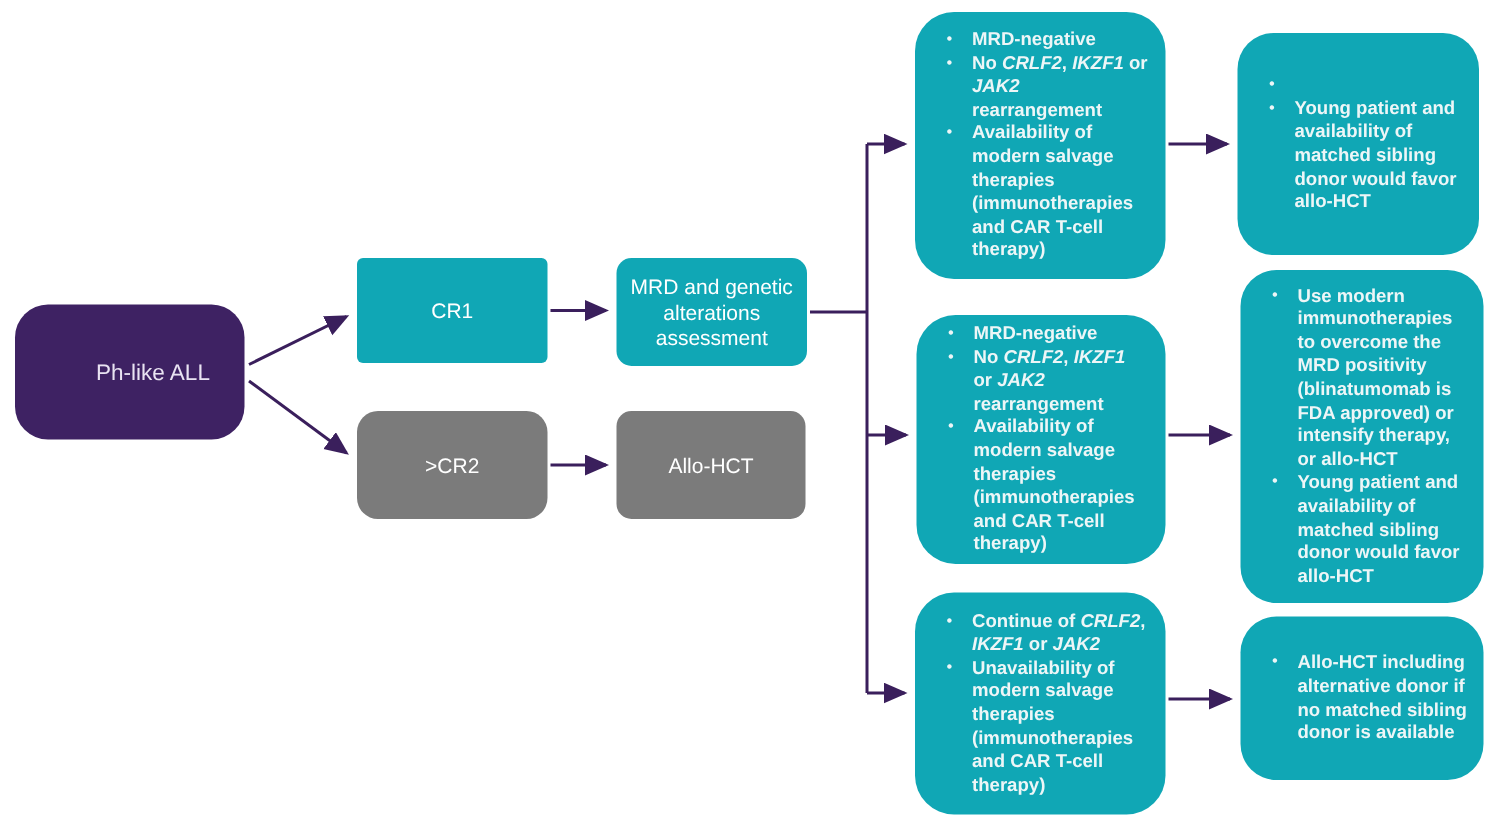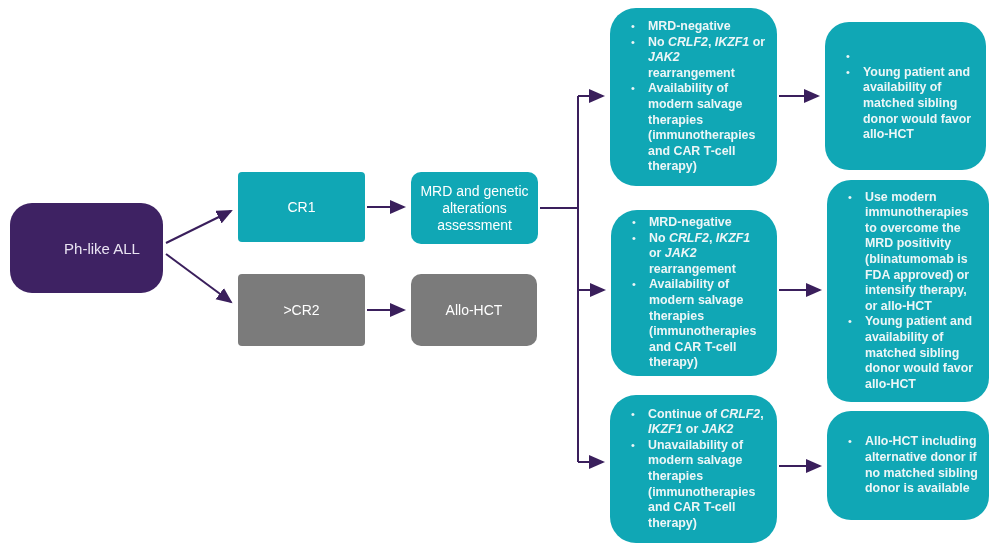--- a/index.html
+++ b/index.html
@@ -64,21 +64,21 @@
   </svg>
 
   <div class="node purple" style="left:10px;top:203px;width:153px;height:90px;border-radius:22px;">
     <span class="label root-label">Ph-like ALL</span>
   </div>
 
   <div class="node teal" style="left:238px;top:172px;width:127px;height:70px;border-radius:4px;">
     <span class="label">CR1</span>
   </div>
 
-  <div class="node gray" style="left:238px;top:274px;width:127px;height:72px;border-radius:4px;">
+  <div class="node gray" style="left:238px;top:274px;width:127px;height:72px;border-radius:14px;">
     <span class="label">&gt;CR2</span>
   </div>
 
   <div class="node gray" style="left:411px;top:274px;width:126px;height:72px;border-radius:10px;">
     <span class="label">Allo-HCT</span>
   </div>
 
   <div class="node teal" style="left:411px;top:172px;width:127px;height:72px;border-radius:10px;">
     <span class="label">MRD and genetic alterations assessment</span>
   </div>

